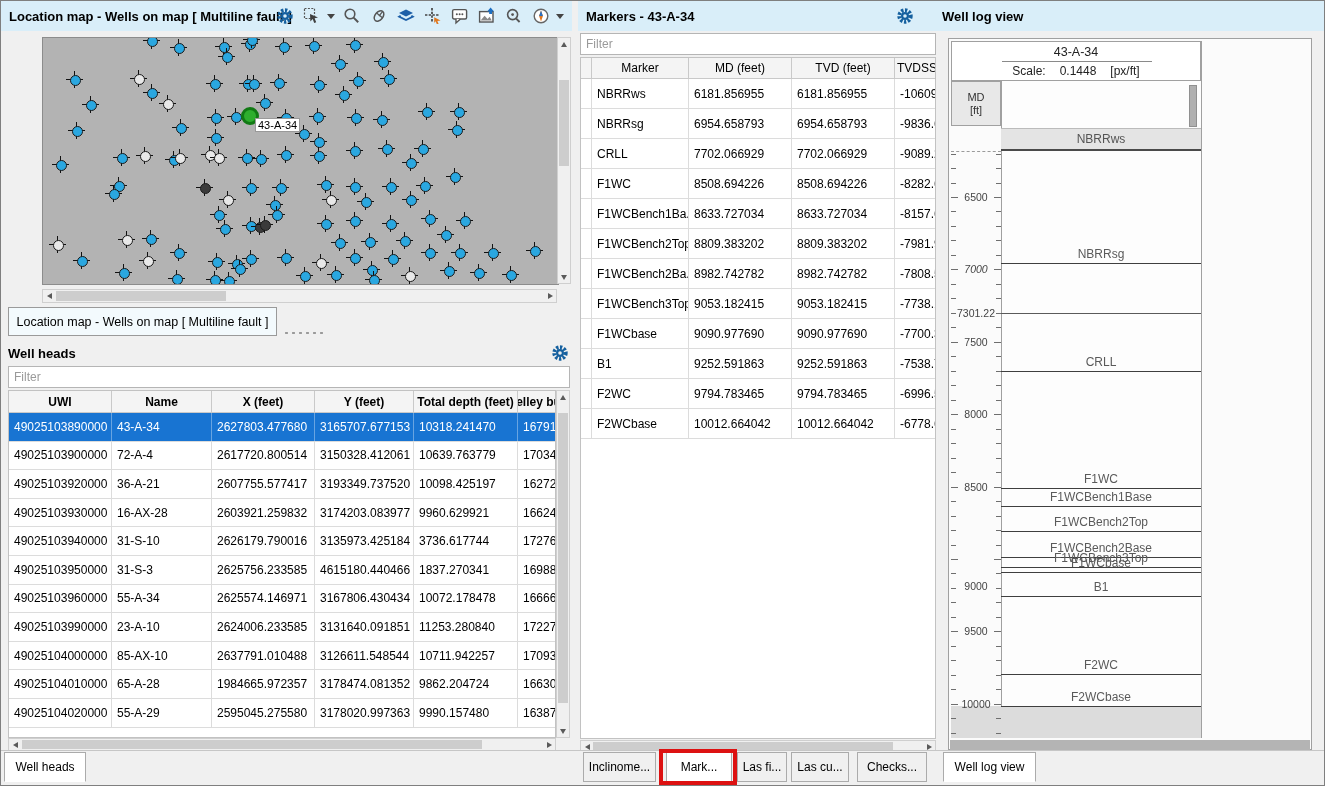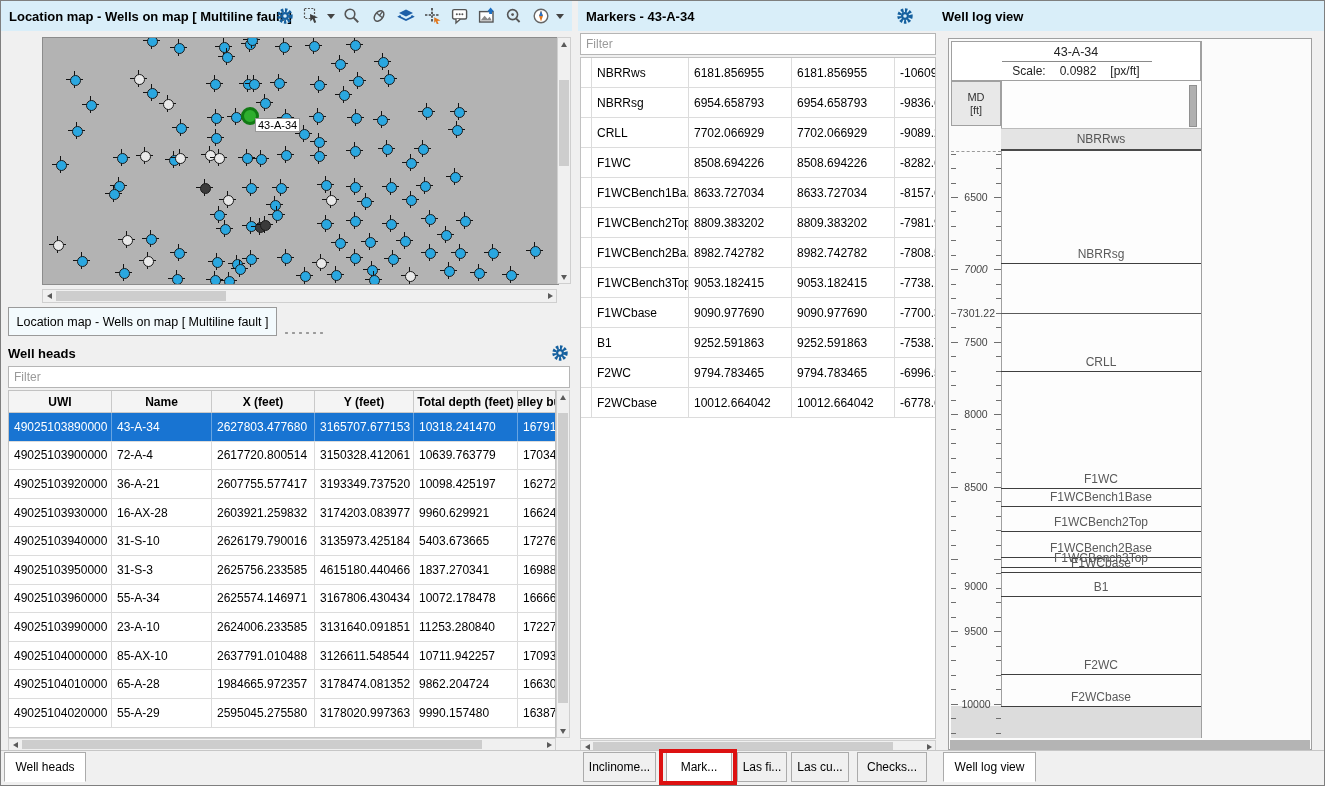--- a/index.html
+++ b/index.html
@@ -821,21 +821,21 @@
       <div class="tcell" style="width: 103px; flex: 0 0 103px;">2603921.259832</div>
       <div class="tcell" style="width: 99px; flex: 0 0 99px;">3174203.083977</div>
       <div class="tcell" style="width: 104px; flex: 0 0 104px;">9960.629921</div>
       <div class="tcell" style="width: 42px; flex: 0 0 42px;">16624.0</div>
     </div>
     <div class="trow" style="height: 28.6px;">
       <div class="tcell" style="width: 103px; flex: 0 0 103px;">49025103940000</div>
       <div class="tcell" style="width: 100px; flex: 0 0 100px;">31-S-10</div>
       <div class="tcell" style="width: 103px; flex: 0 0 103px;">2626179.790016</div>
       <div class="tcell" style="width: 99px; flex: 0 0 99px;">3135973.425184</div>
-      <div class="tcell" style="width: 104px; flex: 0 0 104px;">5403.673665</div>
+      <div class="tcell" style="width: 104px; flex: 0 0 104px;">3736.617744</div>
       <div class="tcell" style="width: 42px; flex: 0 0 42px;">17276.9</div>
     </div>
     <div class="trow" style="height: 28.6px;">
       <div class="tcell" style="width: 103px; flex: 0 0 103px;">49025103950000</div>
       <div class="tcell" style="width: 100px; flex: 0 0 100px;">31-S-3</div>
       <div class="tcell" style="width: 103px; flex: 0 0 103px;">2625756.233585</div>
       <div class="tcell" style="width: 99px; flex: 0 0 99px;">4615180.440466</div>
       <div class="tcell" style="width: 104px; flex: 0 0 104px;">1837.270341</div>
       <div class="tcell" style="width: 42px; flex: 0 0 42px;">16988.1</div>
     </div>
@@ -896,20 +896,27 @@
       <div class="t-lf"></div>
     </div>
   <div class="thumb" style="left:13px;top:1px;width:460px;height:9px;"></div>
   <div class="btn" style="right:0;top:0;">
       <div class="t-rt"></div>
     </div>
 </div>
 
 <input class="filter" style="left: 580px; top: 33px; width: 356px;" placeholder="Filter">
 <div class="tbl" style="left:580px;top:57px;width:356px;height:682px;" id="midTable">
+    <div class="trow hdr" style="height: 21px;">
+      <div class="tcell" style="width: 7px; flex: 0 0 7px;"></div>
+      <div class="tcell" style="width: 97px; flex: 0 0 97px;">Marker</div>
+      <div class="tcell" style="width: 103px; flex: 0 0 103px;">MD (feet)</div>
+      <div class="tcell" style="width: 103px; flex: 0 0 103px;">TVD (feet)</div>
+      <div class="tcell" style="width: 45px; flex: 0 0 45px;">TVDSS</div>
+    </div>
     <div class="trow" style="height: 30px;">
       <div class="tcell" style="width: 7px; flex: 0 0 7px;"></div>
       <div class="tcell" style="width: 97px; flex: 0 0 97px;">NBRRws</div>
       <div class="tcell" style="width: 103px; flex: 0 0 103px;">6181.856955</div>
       <div class="tcell" style="width: 103px; flex: 0 0 103px;">6181.856955</div>
       <div class="tcell" style="width: 45px; flex: 0 0 45px;">-10609.48</div>
     </div>
     <div class="trow" style="height: 30px;">
       <div class="tcell" style="width: 7px; flex: 0 0 7px;"></div>
       <div class="tcell" style="width: 97px; flex: 0 0 97px;">NBRRsg</div>
@@ -998,21 +1005,21 @@
       <div class="t-rt"></div>
     </div>
 </div>
 
 <div class="logpanel" id="logPanel">
   <div class="loghdr">
     <div class="wn">43-A-34</div>
     <div class="ul"></div>
     <div class="scl">
       <span>Scale:</span>
-      <span>0.0982</span>
+      <span>0.1448</span>
       <span>[px/ft]</span>
     </div>
   </div>
   <div class="mdbox">
     <span>MD</span>
     <span>[ft]</span>
   </div>
   <div class="trackhdr">
     <div class="vthumb"></div>
   </div>

